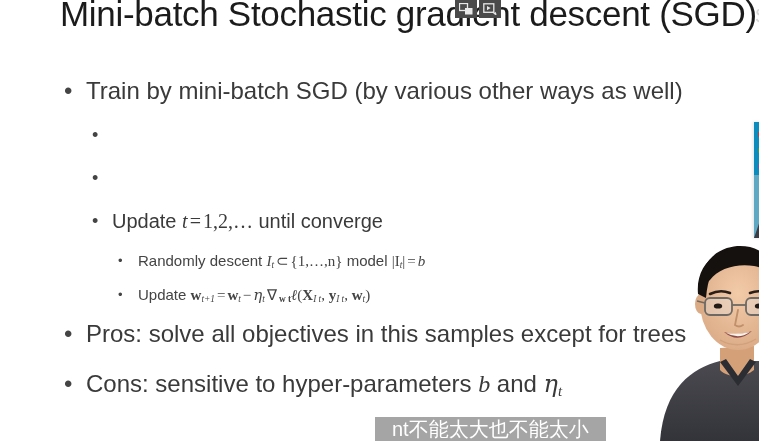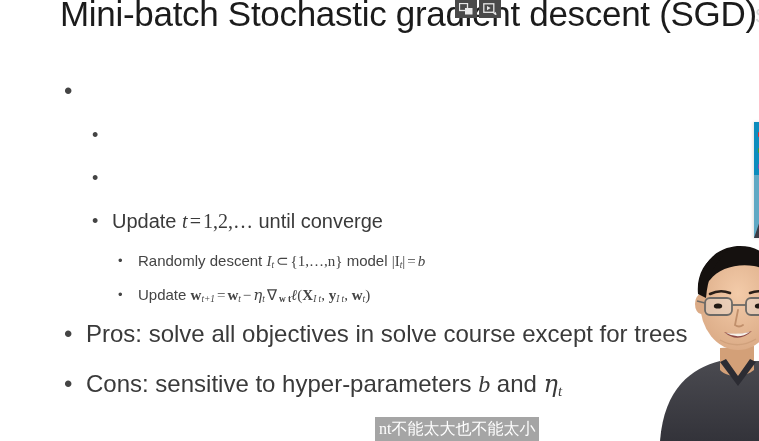--- a/index.html
+++ b/index.html
@@ -180,26 +180,26 @@
     overflow: hidden;
   }
 
   
   .subtitle {
     position: absolute;
     left: 329px;
     top: 417px;
     background: rgba(140,140,140,0.78);
     color: #ffffff;
-    font-size: 16px;
+    font-size: 20px;
     line-height: 24px;
-    padding: 0 4px;
+    padding: 0 17px;
     white-space: nowrap;
     z-index: 30;
-    font-family: Liberation Serif, serif;
+    font-family: Liberation Sans, sans-serif;
   }
 </style>
 </head>
 <body>
 
 <div id="screen">
 
   <div class="ghost-watermark">SGD</div>
 
   <div class="slide-title">Mini-batch Stochastic gradient descent (SGD)</div>
@@ -218,20 +218,21 @@
         <path d="M9.5 9 L13 11.6" stroke="#e8e8e8" stroke-width="1.2" fill="none"></path>
         <polygon points="12.6,8.8 13.6,11.8 10.8,11" fill="#e8e8e8"></polygon>
       </svg>
     </div>
   </div>
 
   <div class="bullets">
 
     <div class="bullet lvl1">
       <span class="dot">•</span>
+      <span>Train by mini-batch SGD (by various other ways as well)</span>
     </div>
 
     <div class="bullet lvl2">
       <span class="dot">•</span>
     </div>
 
     <div class="bullet lvl2">
       <span class="dot">•</span>
     </div>
 
@@ -245,21 +246,21 @@
       <span><span>Randomly descent </span><span class="mi">I</span><sub class="mi">t</sub><span class="mo">⊂</span><span class="mn">{1,…,n}</span><span> model </span><span class="mn">|I</span><sub class="mi">t</sub><span class="mn">|</span><span class="mo">=</span><span class="mi">b</span></span>
     </div>
 
     <div class="bullet lvl3">
       <span class="dot">•</span>
       <span><span>Update </span><span class="mb">w</span><sub class="mi">t+1</sub><span class="mo">=</span><span class="mb">w</span><sub class="mi">t</sub><span class="mo">−</span><span class="mgreek">η</span><sub class="mi">t</sub><span class="mo">∇</span><sub class="mb">w t</sub><span class="mi">ℓ</span><span class="mn">(</span><span class="mb">X</span><sub class="mi">I t</sub><span class="mn">, </span><span class="mb">y</span><sub class="mi">I t</sub><span class="mn">, </span><span class="mb">w</span><sub class="mi">t</sub><span class="mn">)</span></span>
     </div>
 
     <div class="bullet lvl1" style="height:50px;">
       <span class="dot">•</span>
-      <span>Pros: solve all objectives in solve course except for trees</span>
+      <span>Pros: solve all objectives in this samples except for trees</span>
     </div>
 
     <div class="bullet lvl1">
       <span class="dot">•</span>
       <span><span>Cons: sensitive to hyper-parameters </span><span class="mi">b</span><span> and </span><span class="mgreek">η</span><sub class="mi">t</sub></span>
     </div>
 
   </div>
 
   <div class="inset-figure">

